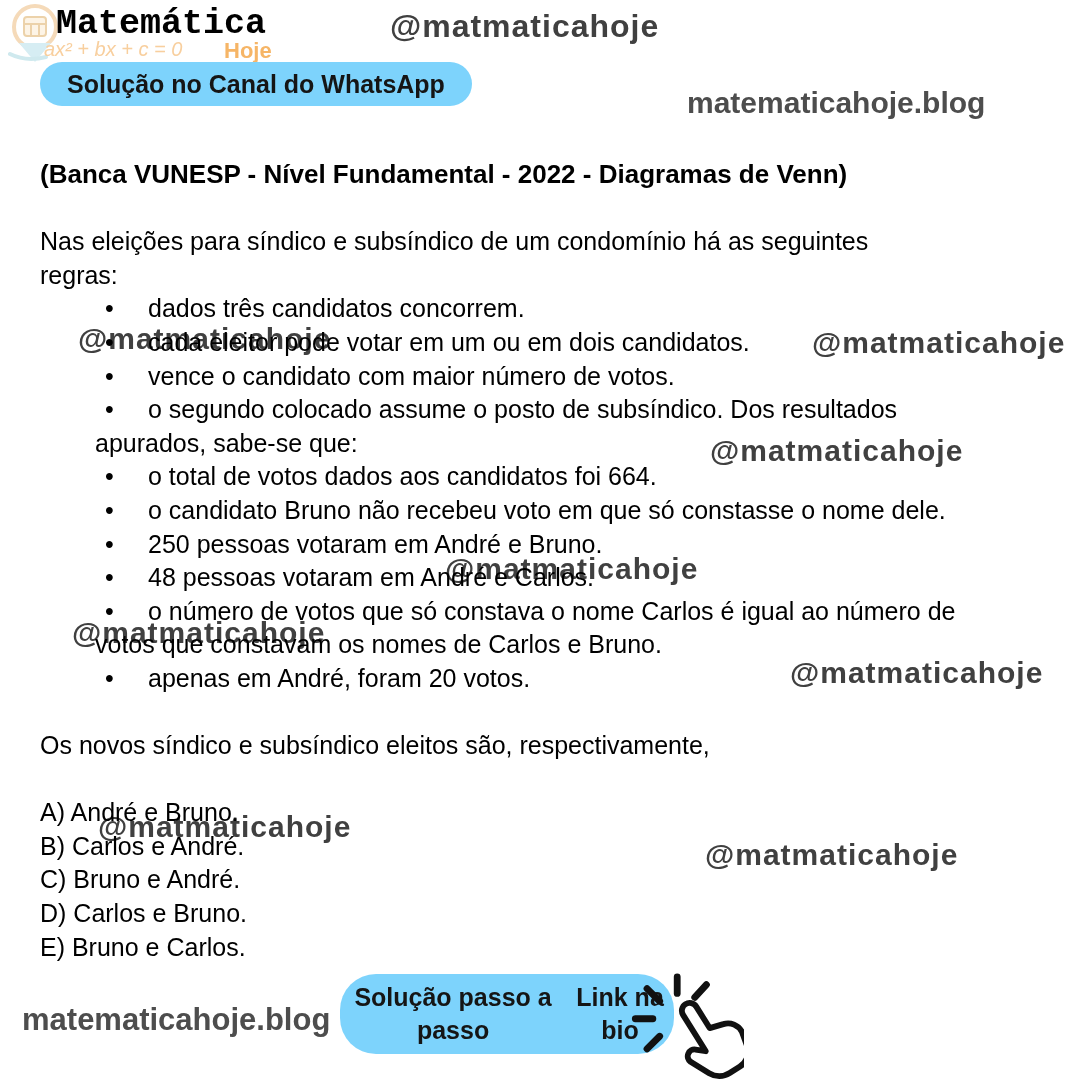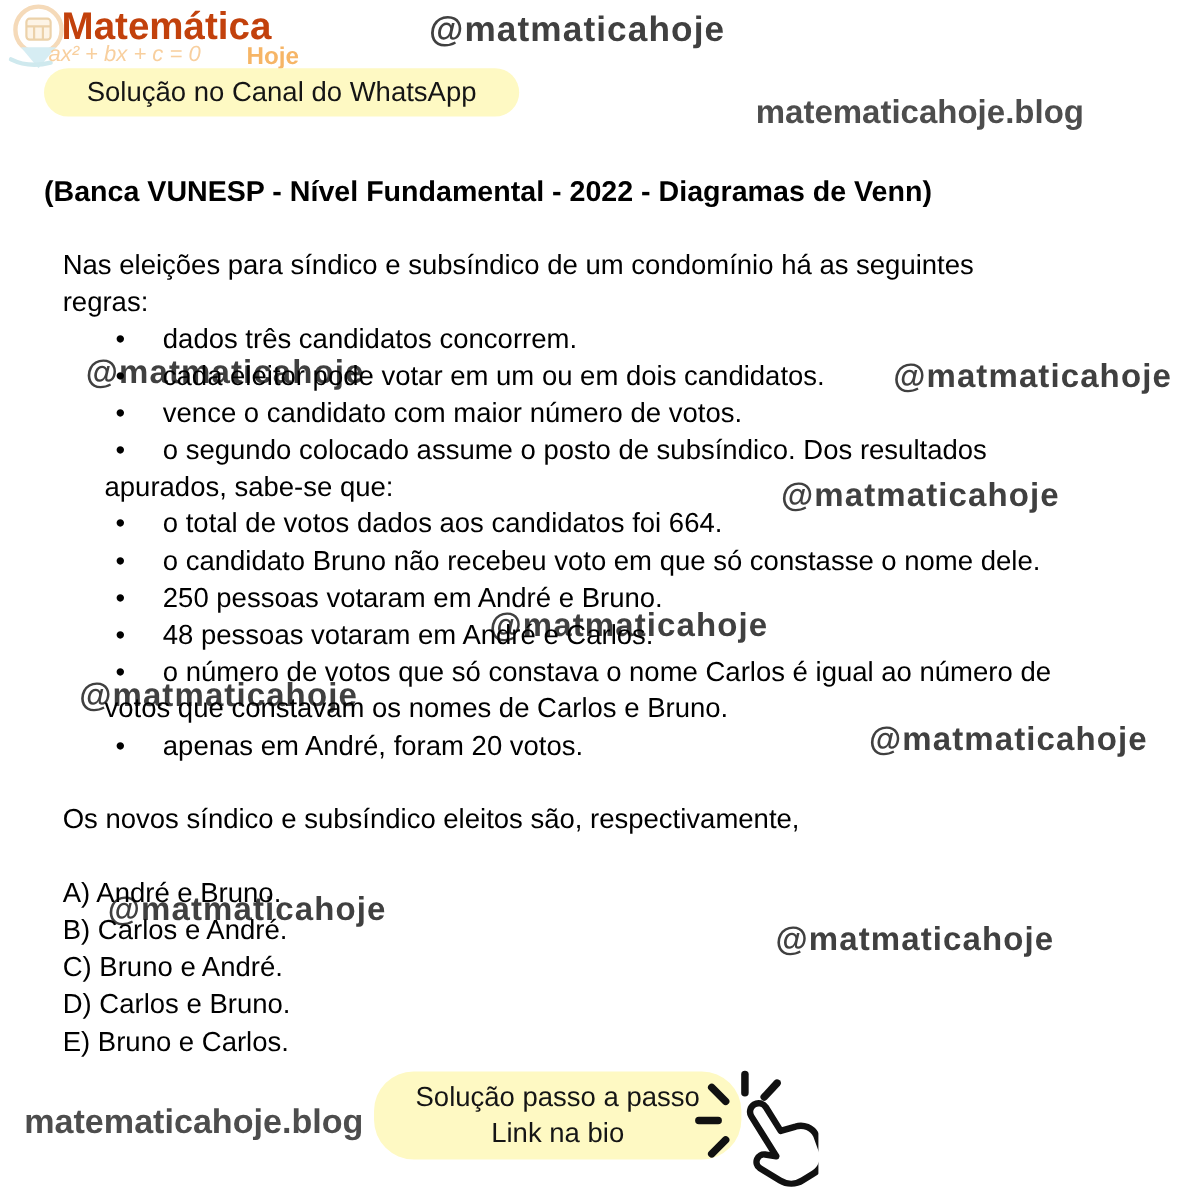--- a/index.html
+++ b/index.html
@@ -14,61 +14,61 @@
     position:absolute;z-index:1;
     font-weight:bold;font-size:30px;color:#404040;
     letter-spacing:1px;white-space:nowrap;user-select:none;
   }
   .wm.big{font-size:32px;}
   
   .logo{position:absolute;left:6px;top:2px;z-index:1;width:250px;height:62px;}
   .logo-pin{position:absolute;left:0;top:0;}
   .logo-title{
     position:absolute;left:50px;top:2px;
-    font-size:35px;font-weight:bold;color:#c2410c;letter-spacing:0px;
+    font-size:35px;font-weight:bold;color:#000000;letter-spacing:0px;font-family:Liberation Mono, monospace;
   }
   .logo-eq{
     position:absolute;left:38px;top:36px;
     font-size:20px;font-style:italic;color:#f8cf9e;white-space:nowrap;
   }
   .logo-sub{
     position:absolute;left:186px;top:36px;
     font-size:22px;font-weight:bold;color:#f6b566;margin-left:32px;
   }
   
   .pill{
-    position:absolute;z-index:2;background:#fef9c3;
+    position:absolute;z-index:2;background:#7dd3fc;
     display:flex;align-items:center;justify-content:center;
-    text-align:center;font-weight:normal;color:#151515;
+    text-align:center;font-weight:bold;color:#151515;
   }
   .pill-whatsapp{
     left:40px;top:62px;width:432px;height:44px;border-radius:22px;
     font-size:25px;
   }
   .pill-cta{
     left:340px;top:974px;width:334px;height:80px;border-radius:36px;
-    font-size:25px;line-height:33px;flex-direction:column;
+    font-size:25px;line-height:33px;flex-direction:row;
   }
   
   .site-top{
     position:absolute;z-index:2;left:687px;top:86px;
     font-size:30px;font-weight:bold;color:#4d4d4d;
   }
   .site-bottom{
     position:absolute;z-index:2;left:22px;top:1002px;
     font-size:31px;font-weight:bold;color:#4d4d4d;
   }
   
   .content{
     position:absolute;z-index:2;left:40px;top:158px;width:1000px;
     font-size:25px;line-height:33.6px;white-space:nowrap;
   }
   .title{font-size:26px;font-weight:bold;}
   .gap{height:33.6px;}
-  .line{height:33.6px;margin-left:17px;}
+  .line{height:33.6px;}
   .bullet,.cont{margin-left:55px;}
   .dot{display:inline-block;width:53px;}
   .dot::before{content:"\2022";margin-left:10px;}
   
   .hand{position:absolute;z-index:3;left:626px;top:972px;}
 </style>
 </head>
 <body>
 
 <span class="wm big" style="left:390px;top:8px;">@matmaticahoje</span>

